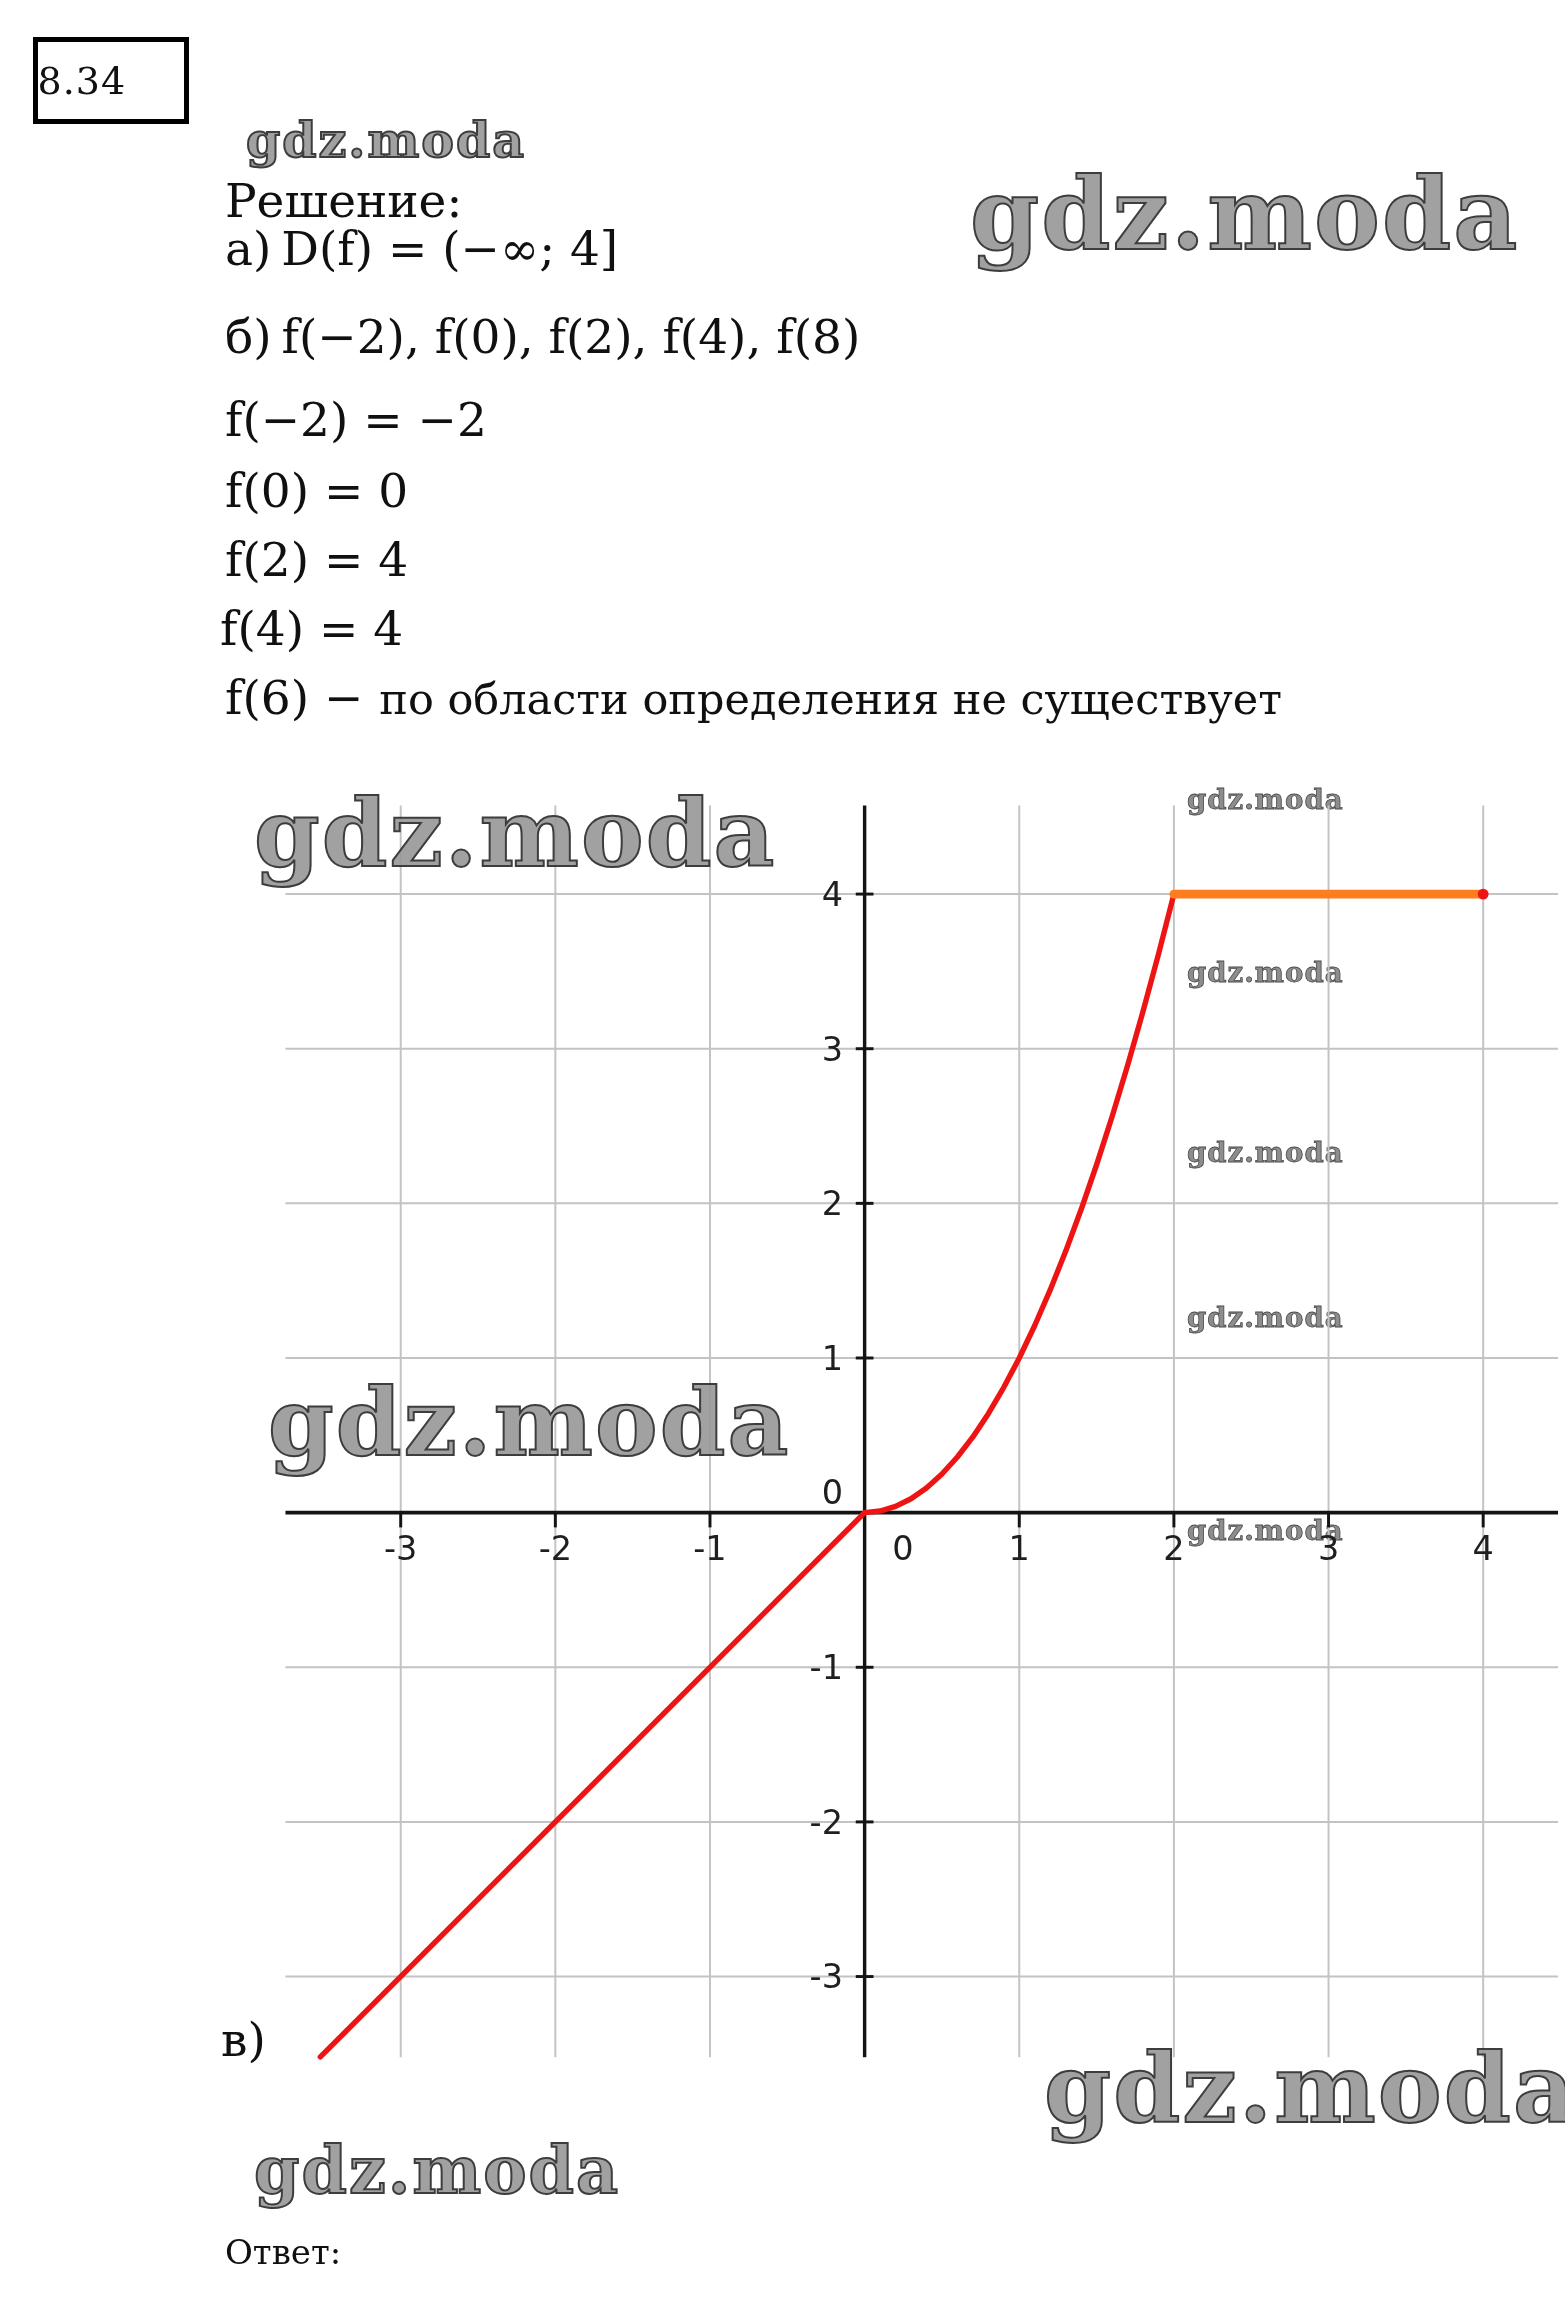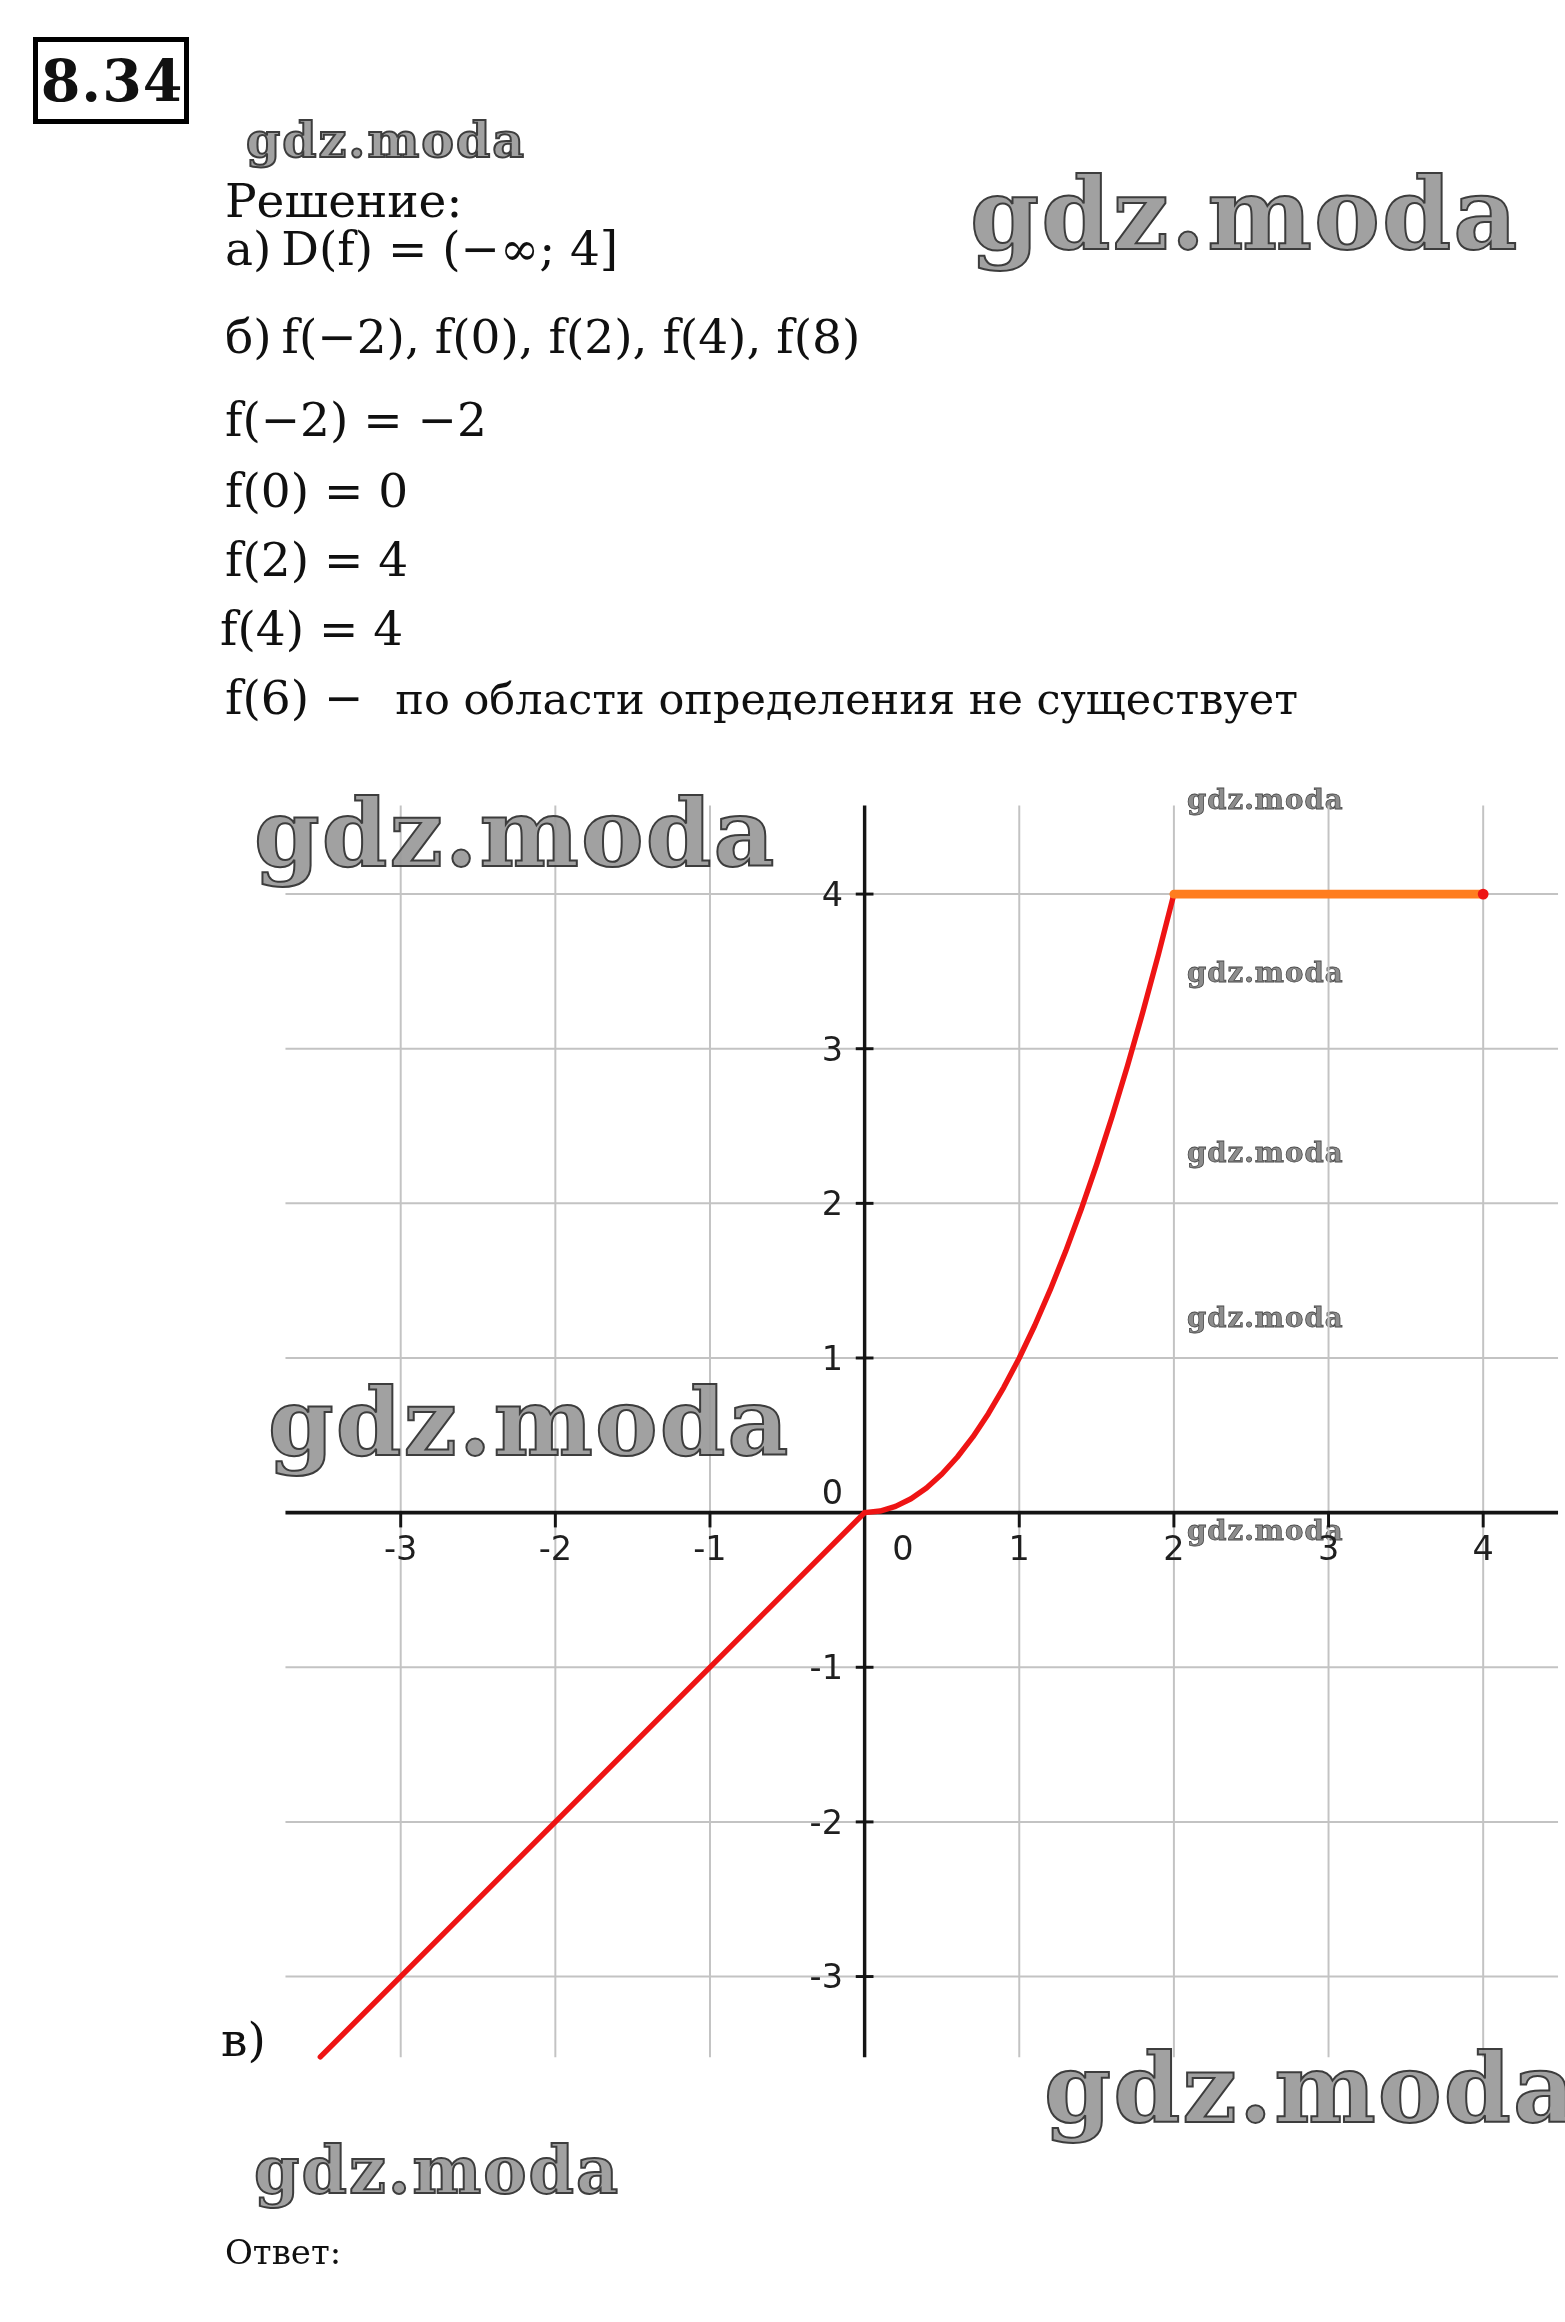--- a/index.html
+++ b/index.html
@@ -2,22 +2,22 @@
 <html><head>
 <meta charset="utf-8">
 <style>
   html,body { margin:0; padding:0; background:#ffffff; }
   .page {
     position:relative; width:1565px; height:2323px; background:#ffffff;
     font-family:"DejaVu Serif", serif; color:#111; overflow:hidden;
   }
   .problem-box {
     position:absolute; left:32.5px; top:37px; width:146px; height:77px;
-    border:5.9px solid #000; display:flex; align-items:center; justify-content:flex-end;
-    font-size:57px; font-weight:700; letter-spacing:1px; background:#fff; z-index:3;
+    border:5.9px solid #000; display:flex; align-items:center; justify-content:flex-start;
+    font-size:38px; font-weight:400; letter-spacing:1px; background:#fff; z-index:3;
   }
   .txt { position:absolute; white-space:nowrap; color:#101010; }
   .heading { font-size:47px; }
   .mathline { font-size:47px; }
   .mathline .mi { }
   .mathline .lbl { font-style:normal; margin-right:9.9px; }
   .plain { font-style:normal; font-size:43px; }
   
   .wm {
     position:absolute; white-space:nowrap; z-index:2;
@@ -76,21 +76,21 @@
     <span class="mi">f(0) = 0</span>
   </div>
   <div class="txt mathline" style="left:225px; top:532px">
     <span class="mi">f(2) = 4</span>
   </div>
   <div class="txt mathline" style="left:220px; top:601px">
     <span class="mi">f(4) = 4</span>
   </div>
   <div class="txt mathline" style="left:225px; top:670px">
     <span class="mi">f(6) −</span>
-    <span class="plain" style="margin-left:17px">по области определения не существует</span>
+    <span class="plain" style="margin-left:1px">по области определения не существует</span>
   </div>
 
   <svg id="graph" viewBox="250 780 1339 1330" xmlns="http://www.w3.org/2000/svg">
       <line x1="407.0" y1="818" x2="407.0" y2="2089" stroke="#c3c3c3" stroke-width="2"></line>
       <line x1="564.0" y1="818" x2="564.0" y2="2089" stroke="#c3c3c3" stroke-width="2"></line>
       <line x1="721.0" y1="818" x2="721.0" y2="2089" stroke="#c3c3c3" stroke-width="2"></line>
       <line x1="1035.0" y1="818" x2="1035.0" y2="2089" stroke="#c3c3c3" stroke-width="2"></line>
       <line x1="1192.0" y1="818" x2="1192.0" y2="2089" stroke="#c3c3c3" stroke-width="2"></line>
       <line x1="1349.0" y1="818" x2="1349.0" y2="2089" stroke="#c3c3c3" stroke-width="2"></line>
       <line x1="1506.0" y1="818" x2="1506.0" y2="2089" stroke="#c3c3c3" stroke-width="2"></line>

